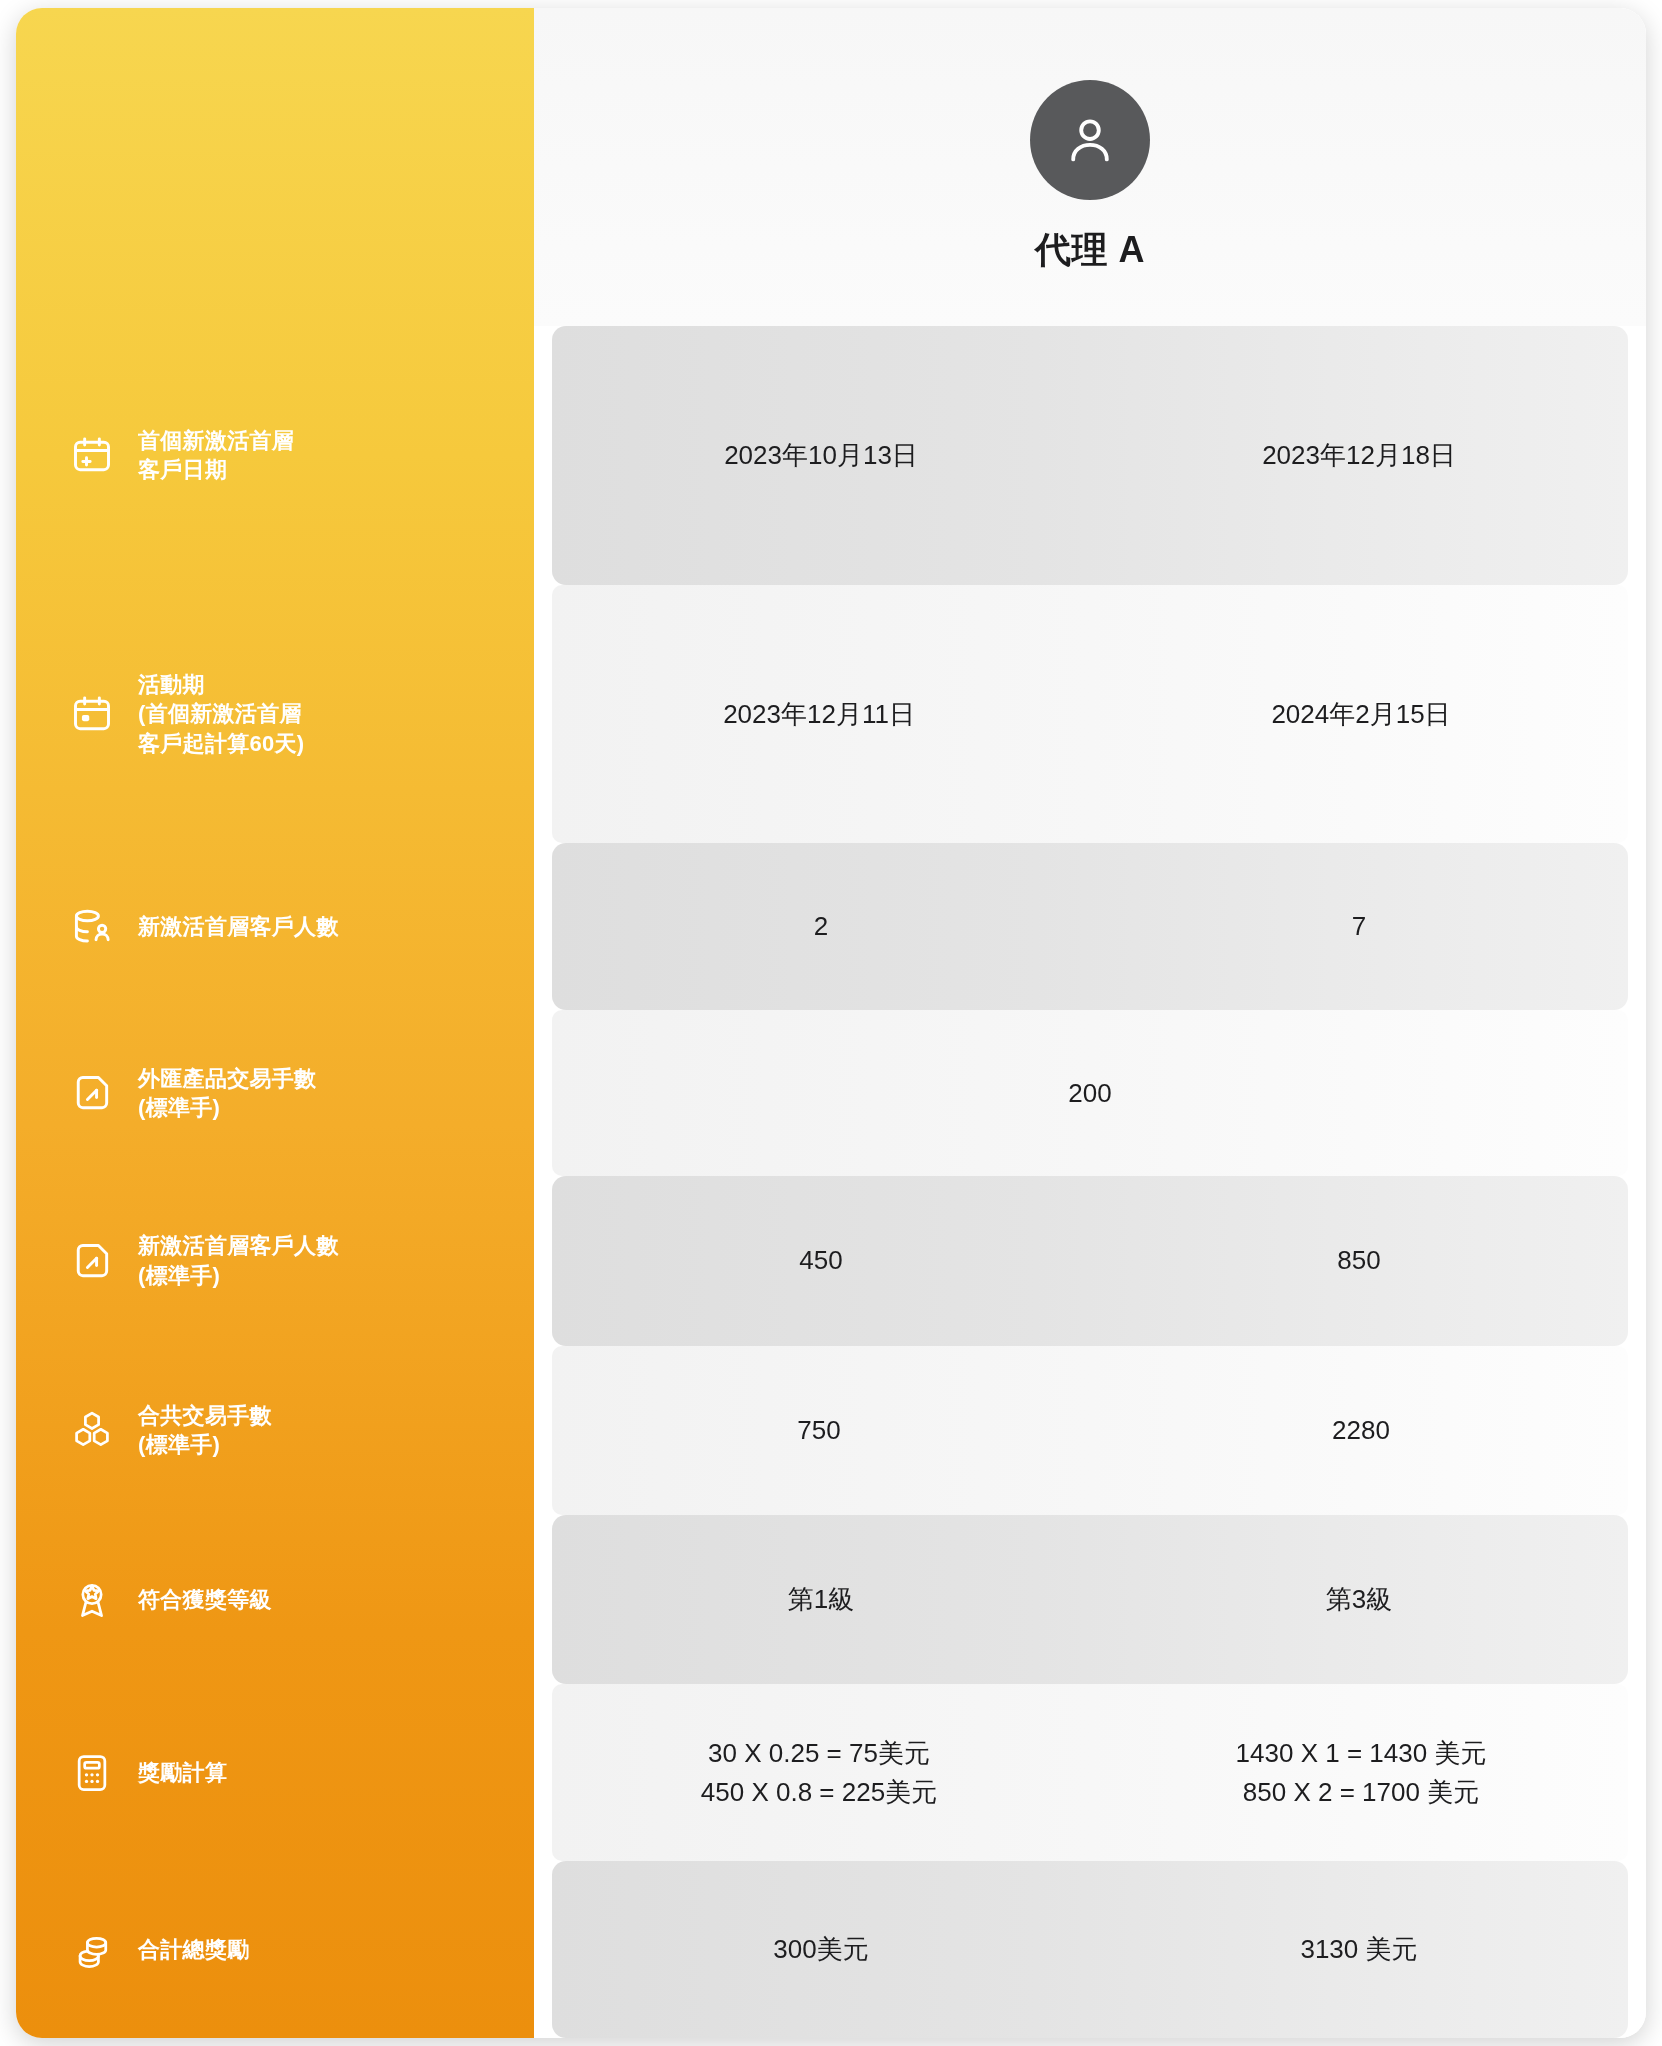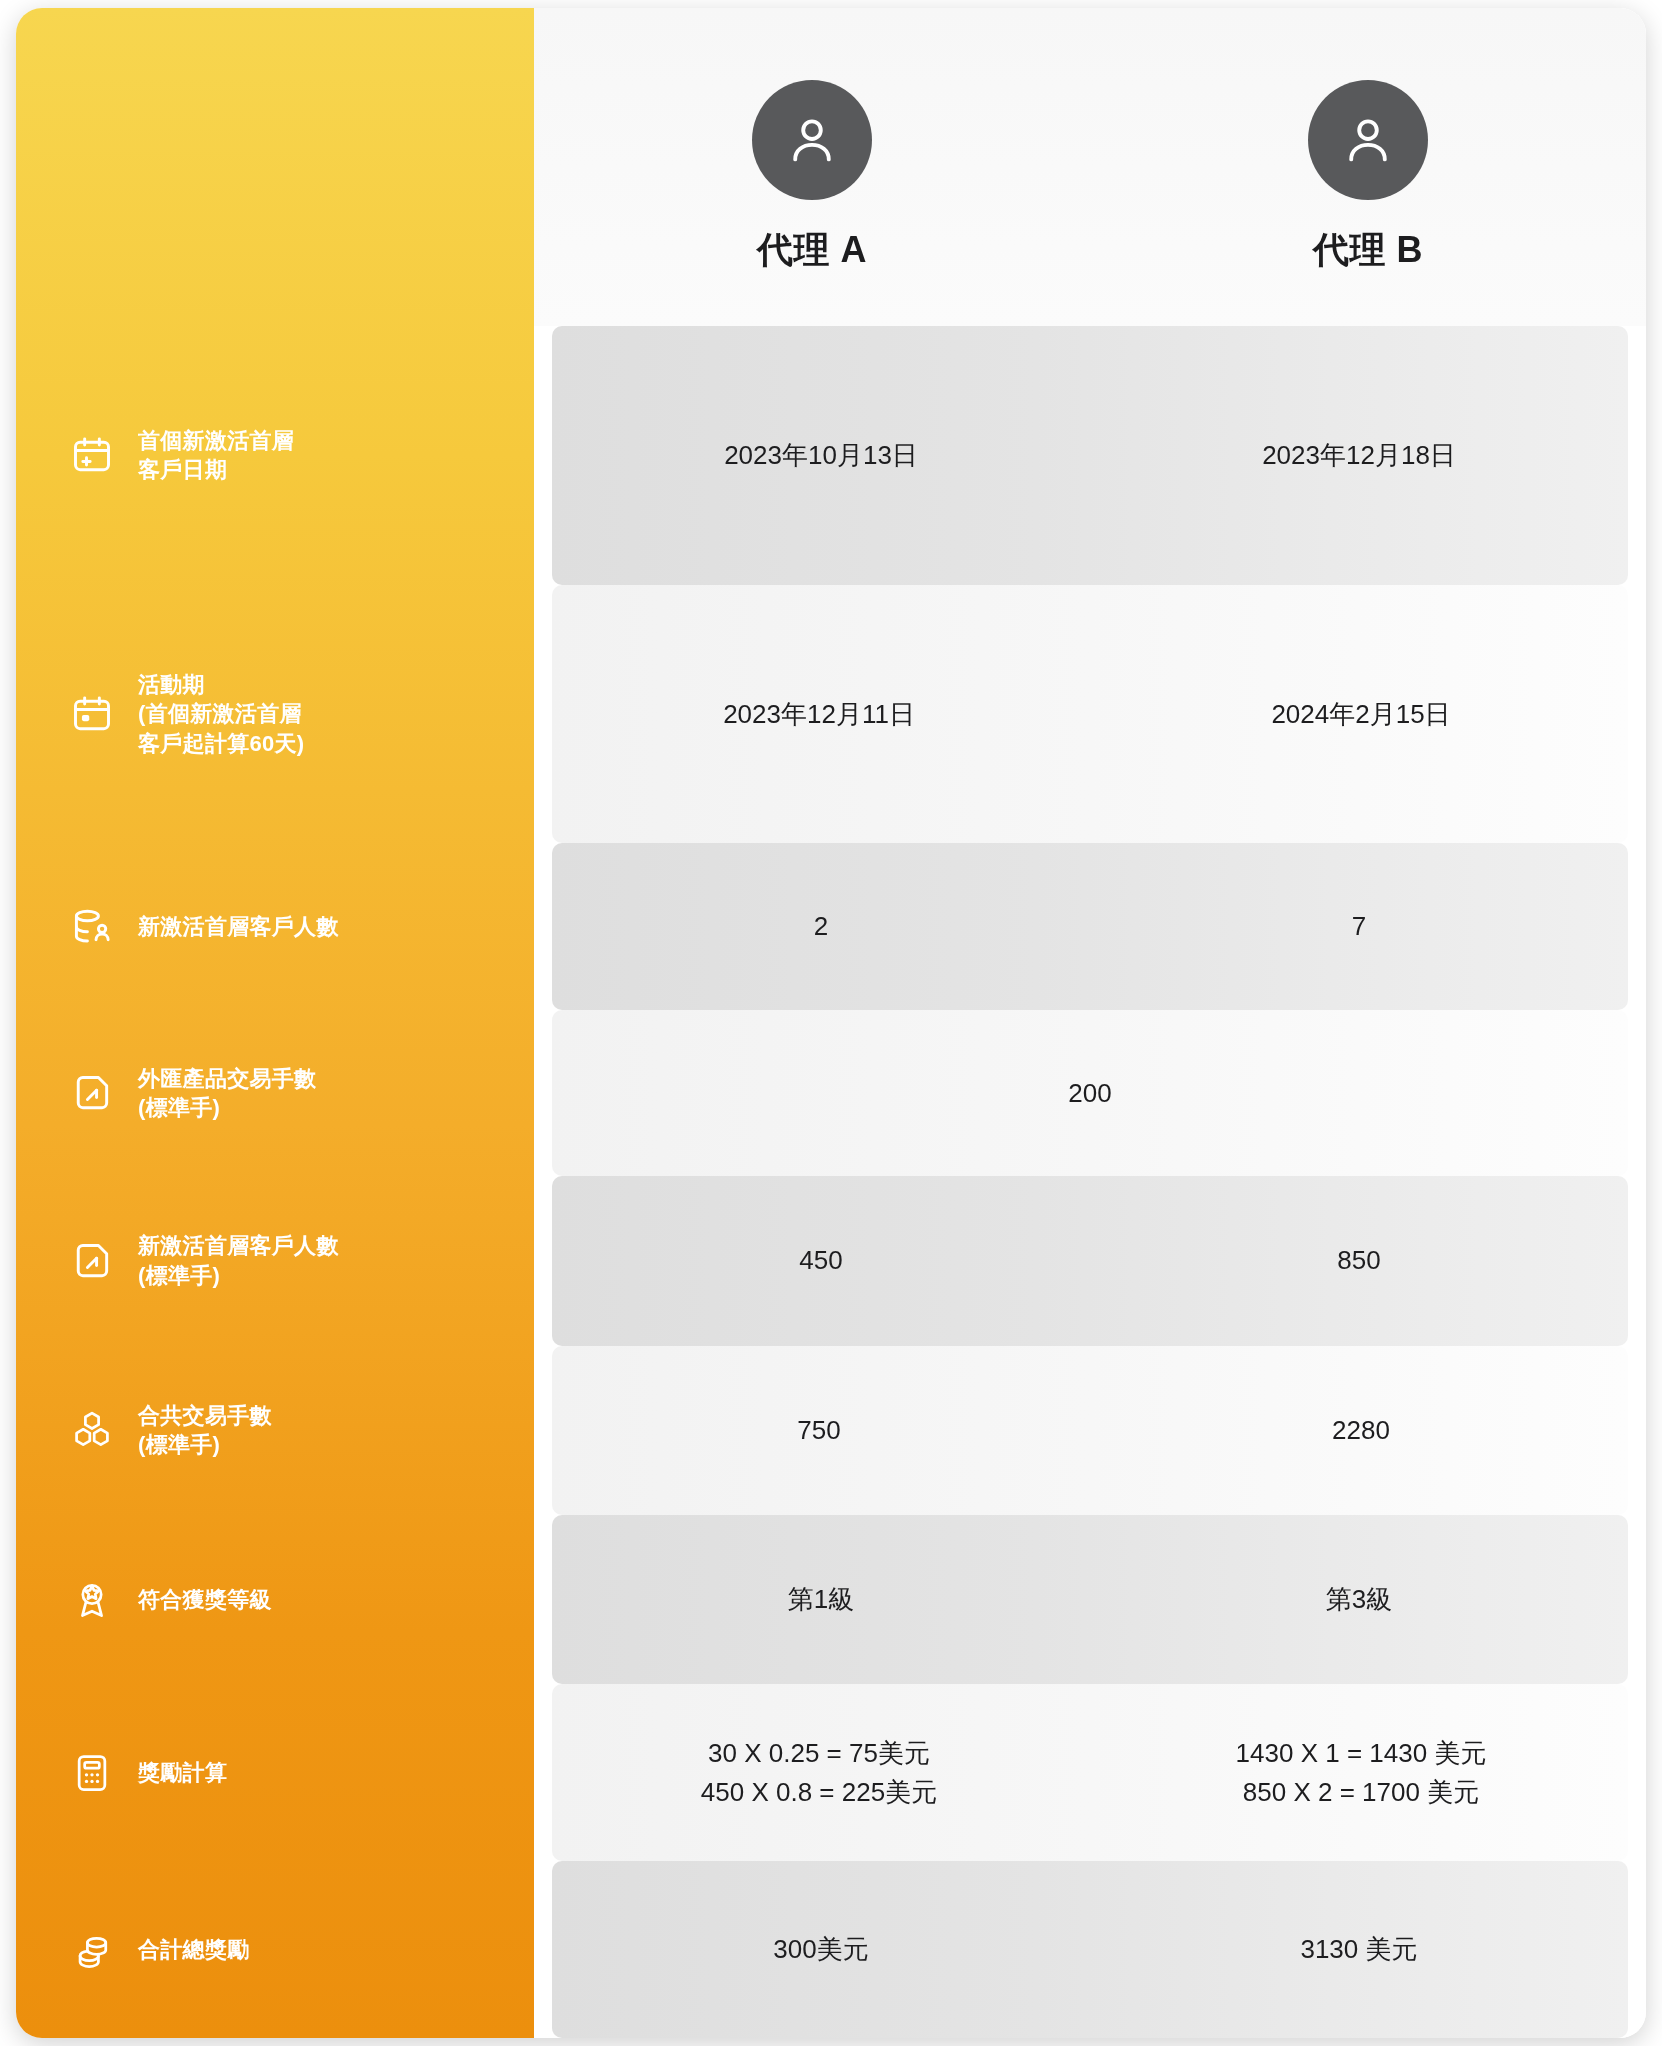--- a/index.html
+++ b/index.html
@@ -108,21 +108,21 @@
   }
 
   .data-row {
     display: flex;
     flex-direction: row;
     align-items: center;
     box-sizing: border-box;
     margin: 0 18px;
     border-radius: 10px;
   }
-  .data-row.shaded { background: linear-gradient(90deg,#dedede 0%, #e4e4e4 45%, #f0f0f0 100%); }
+  .data-row.shaded { background: linear-gradient(90deg,#dedede 0%, #e4e4e4 45%, #f0f0f0 100%); border-radius: 14px; }
   .data-row.plain  { background: linear-gradient(90deg,#f2f2f2 0%, #f7f7f7 50%, #fdfdfd 100%); gap: 8px; }
 
   .data-cell {
     flex: 1 1 0;
     text-align: center;
     font-size: 26px;
     color: #1d1d1f;
     line-height: 1.5;
     white-space: pre-line;
   }
@@ -262,29 +262,20 @@
     <div class="agents-head">
       <div class="agent-cell">
         <div class="avatar">
           <svg width="62" height="62" viewBox="0 0 24 24" fill="none" stroke="#ffffff" stroke-width="1.5" stroke-linecap="round" stroke-linejoin="round">
             <circle cx="12" cy="8.2" r="3.4"></circle>
               <path d="M5.5 19.5c0-3.4 2.9-5.6 6.5-5.6s6.5 2.2 6.5 5.6"></path>
           </svg>
         </div>
         <div class="agent-name">代理 A</div>
       </div>
-      <div class="agent-cell">
-        <div class="avatar">
-          <svg width="62" height="62" viewBox="0 0 24 24" fill="none" stroke="#ffffff" stroke-width="1.5" stroke-linecap="round" stroke-linejoin="round">
-            <circle cx="12" cy="8.2" r="3.4"></circle>
-              <path d="M5.5 19.5c0-3.4 2.9-5.6 6.5-5.6s6.5 2.2 6.5 5.6"></path>
-          </svg>
-        </div>
-        <div class="agent-name">代理 B</div>
-      </div>
     </div>
 
     <div class="data-row shaded" style="height:272px">
       <div class="data-cell">2023年10月13日</div>
       <div class="data-cell">2023年12月18日</div>
     </div>
 
     <div class="data-row plain" style="height:272px">
       <div class="data-cell">2023年12月11日</div>
       <div class="data-cell">2024年2月15日</div>

